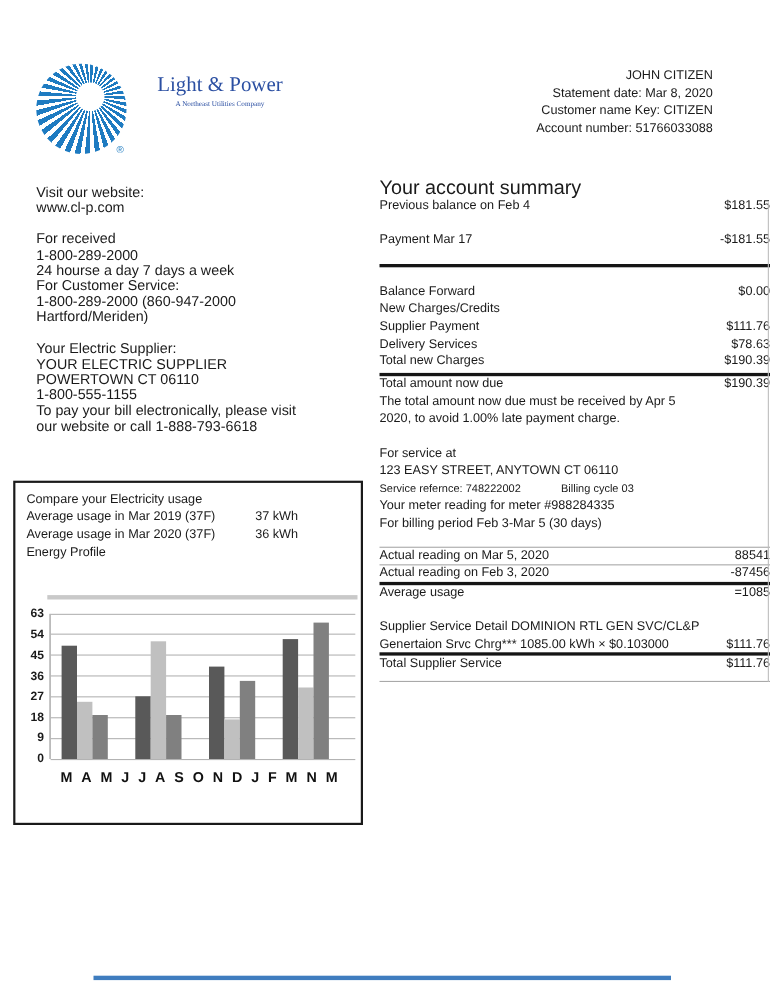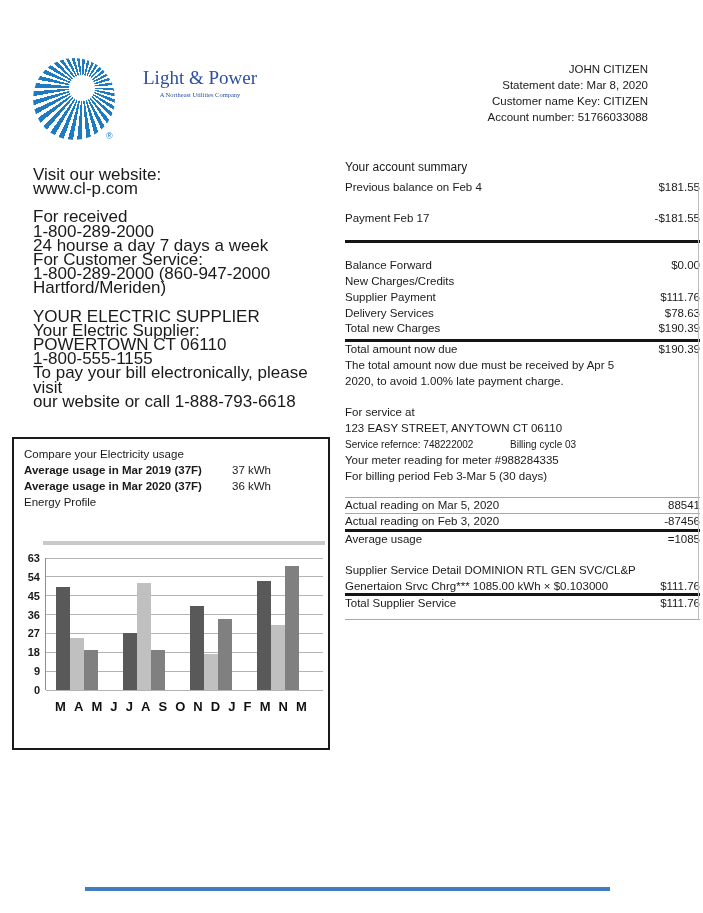--- a/index.html
+++ b/index.html
@@ -23,38 +23,38 @@
   }
   .logo-reg{position:absolute;left:76px;top:76px;font-size:9px;color:#1e7bc1;}
   .logo-text{position:absolute;left:100px;top:12px;width:140px;text-align:center;
     color:#2b4fa2;font-family:"Liberation Serif", serif;}
   .logo-line1{font-size:17px;}
   .logo-line2{font-size:19px;}
   .logo-tagline{font-size:6.5px;margin-top:2px;}
   
   .customer{position:absolute;right:55px;top:61px;text-align:right;font-size:11.5px;line-height:16px;}
   
-  .contact{position:absolute;left:33px;top:168px;font-size:17px;line-height:14.2px;width:300px;}
+  .contact{position:absolute;left:33px;top:168px;font-size:13px;line-height:14.2px;width:300px;}
   .tblock{margin-bottom:14px;}
   
   .acct{position:absolute;left:345px;top:160px;width:355px;font-size:11.5px;}
   .acct .abs{position:absolute;left:0;width:355px;}
-  .summary-title{font-size:12px;font-weight:400;}
+  .summary-title{font-size:18px;font-weight:400;}
   .row{display:flex;justify-content:space-between;padding-right:42px;}
   .row.read{padding-right:26px;}
   .hr-thick{height:2.5px;background:#151515;}
   .hr-thin{height:1px;background:#a9a9a9;}
   .vline{position:absolute;width:1px;background:#bdbdbd;}
   .small{font-size:10px;}
   .ref-cycle{position:absolute;left:165px;top:0;}
   
   .box{position:absolute;left:12px;top:437px;width:314px;height:309px;border:2px solid #1a1a1a;}
   .box-inner{position:absolute;left:10px;top:7px;right:10px;font-size:11.5px;line-height:16px;}
   .box-row{display:flex;}
-  .box-row .lbl{width:208px;font-weight:bold;}
+  .box-row .lbl{width:208px;}
   
   .chart{position:absolute;left:29px;top:102px;width:290px;height:185px;}
   .plot-topband{position:absolute;left:0px;top:0px;width:282px;height:4px;background:#c9c9c9;}
   .plot{position:absolute;left:2px;top:17px;width:277px;height:132px;
     border-left:1px solid #8f8f8f;}
   .gridline{position:absolute;left:0;width:100%;height:1px;background:#b3b3b3;}
   .ytick{position:absolute;left:-30px;width:24px;text-align:right;font-size:11px;font-weight:700;line-height:14px;}
   .bar{position:absolute;bottom:0;width:14px;}
   .xlabels{position:absolute;left:12px;top:158px;width:252px;display:flex;justify-content:space-between;
     font-size:13px;font-weight:700;color:#111;}
@@ -89,38 +89,38 @@
     </div>
     <div class="tblock">
       <div>For received</div>
       <div>1-800-289-2000</div>
       <div>24 hourse a day 7 days a week</div>
       <div>For Customer Service:</div>
       <div>1-800-289-2000 (860-947-2000</div>
       <div>Hartford/Meriden)</div>
     </div>
     <div class="tblock">
+      <div>Your Electric Supplier:</div>
       <div>YOUR ELECTRIC SUPPLIER</div>
-      <div>Your Electric Supplier:</div>
       <div>POWERTOWN CT 06110</div>
       <div>1-800-555-1155</div>
       <div>To pay your bill electronically, please visit</div>
       <div>our website or call 1-888-793-6618</div>
     </div>
   </div>
 
   <div class="acct">
     <div class="abs summary-title" style="top:0">Your account summary</div>
 
     <div class="abs row" style="top:21px">
       <span>Previous balance on Feb 4</span>
       <span>$181.55</span>
     </div>
     <div class="abs row" style="top:52px">
-      <span>Payment Feb 17</span>
+      <span>Payment Mar 17</span>
       <span>-$181.55</span>
     </div>
     <div class="abs hr-thick" style="top:80px"></div>
 
     <div class="abs row" style="top:99px">
       <span>Balance Forward</span>
       <span>$0.00</span>
     </div>
     <div class="abs" style="top:115px">New Charges/Credits</div>
     <div class="abs row" style="top:131px">

